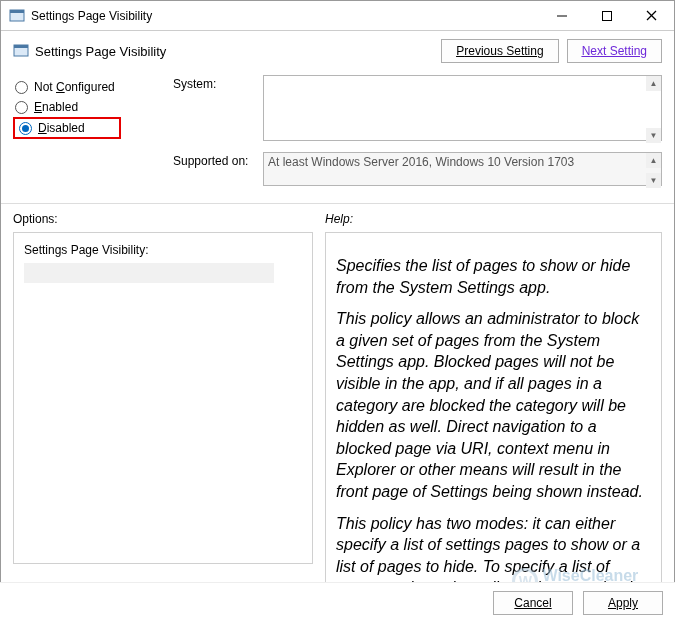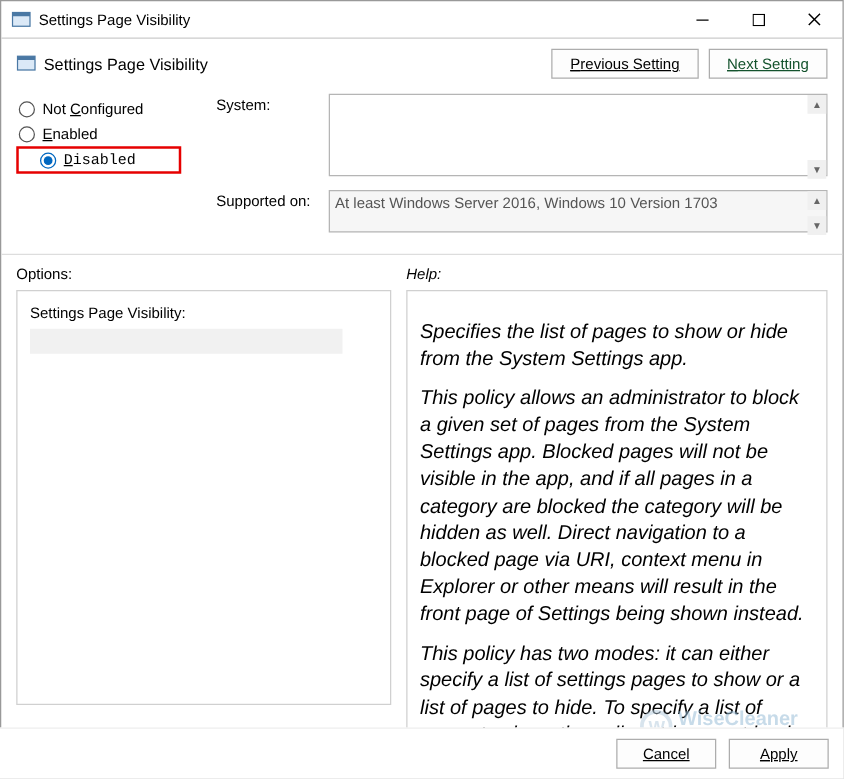--- a/index.html
+++ b/index.html
@@ -45,21 +45,21 @@
   .btn {
     border: 1px solid #adadad;
     background: #fdfdfd;
     padding: 4px 14px;
     font-size: 12px;
     font-family: inherit;
     min-width: 80px;
     text-align: center;
     text-decoration: underline;
   }
-  .btn.disabled { color: #14532d; }
+  .btn.disabled { color: #6d28d9; }
   .btn .ul { text-decoration: underline; }
   .row2 {
     display: flex;
     gap: 10px;
   }
   .radios {
     width: 150px;
     padding-top: 2px;
   }
   .radio-item {
@@ -74,22 +74,21 @@
     background:#fff;
   }
   .radio-circle.sel { border-color: #0067c0; }
   .radio-dot {
     width: 7px; height: 7px; border-radius: 50%; background:#0067c0;
   }
   .radio-label .ul { text-decoration: underline; }
   .highlight-disabled {
     border: 2px solid #e60000;
     display: inline-flex;
-    padding: 2px 34px 2px 17px;
-    font-family: Liberation Mono, monospace;
+    padding: 2px 34px 2px 4px;
   }
   .rightcol { flex: 1; }
   .field-row { display: flex; align-items: flex-start; margin-bottom: 8px; }
   .field-label { width: 90px; padding-top: 2px; }
   .textarea-wrap {
     flex: 1;
     position: relative;
   }
   .ta {
     width: 100%;

